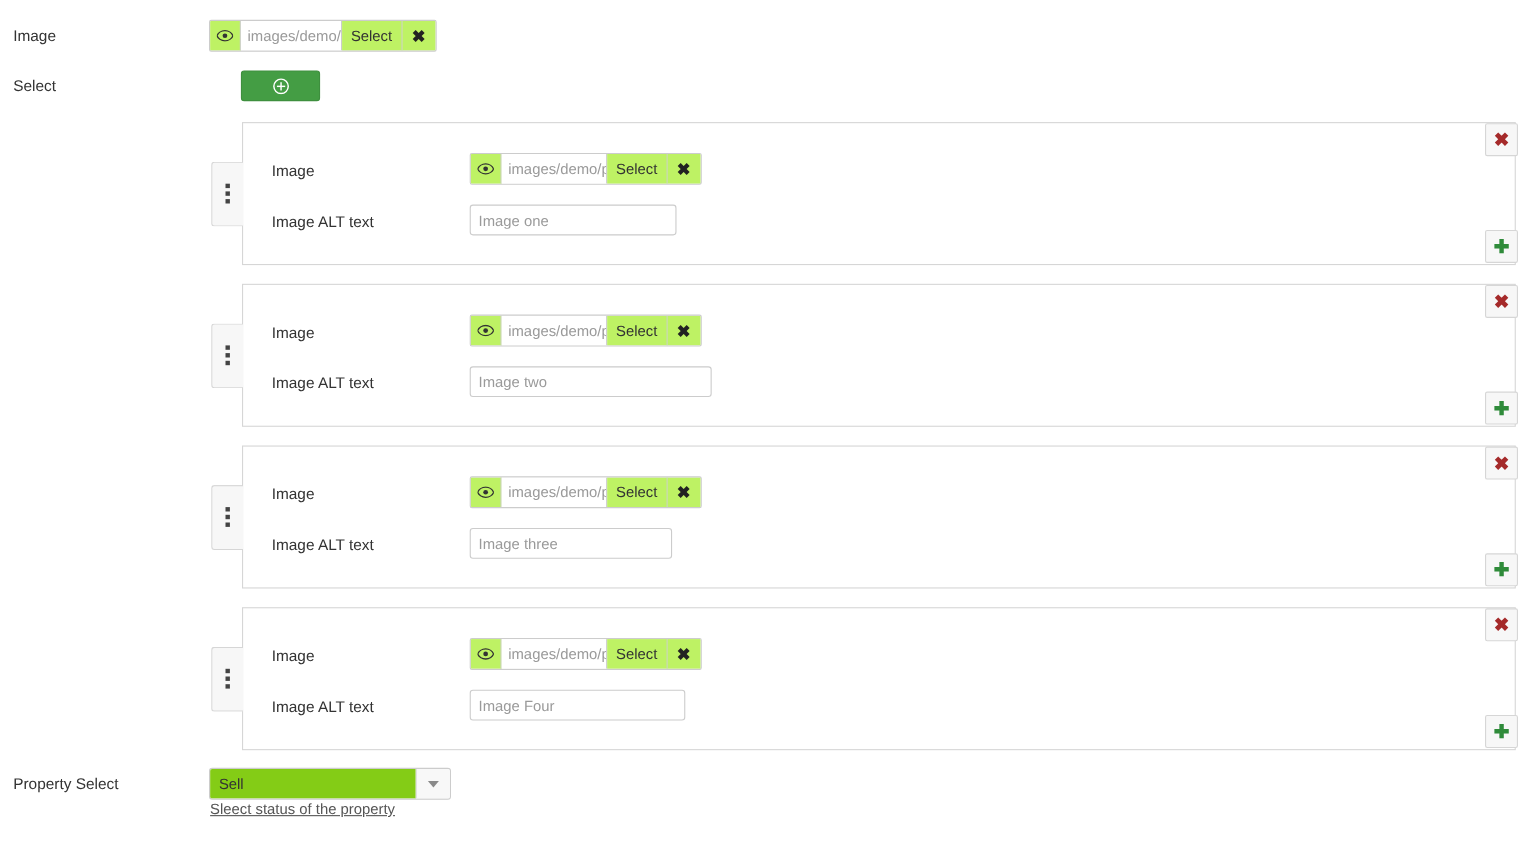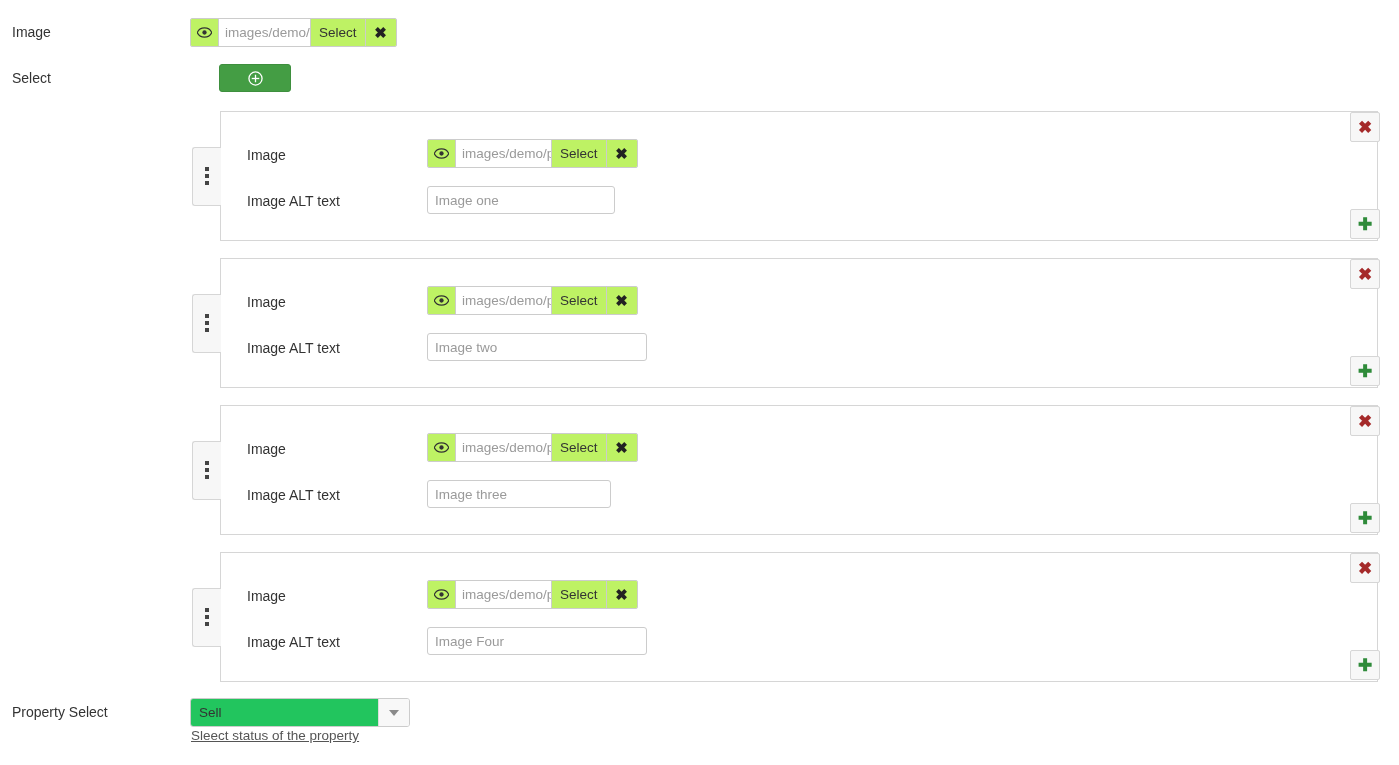--- a/index.html
+++ b/index.html
@@ -183,21 +183,21 @@
     overflow: hidden;
     cursor: pointer;
   }
   .select-value {
     flex: 1;
     display: flex;
     align-items: center;
     padding: 0 8px;
     font-size: 13.5px;
     color: #333333;
-    background: #22c55e;
+    background: #84cc16;
   }
   .select-caret {
     width: 30px;
     border-left: 1px solid #dddddd;
     background: #f8f8f8;
     display: flex;
     align-items: center;
     justify-content: center;
   }
   .caret-tri {
@@ -322,21 +322,21 @@
           <svg width="15" height="11" viewBox="0 0 16 11" aria-hidden="true">
             <path d="M8 0.6C4.2 0.6 1.3 3.3 0.4 5.3c-0.1 0.2-0.1 0.4 0 0.6C1.3 7.8 4.2 10.4 8 10.4s6.7-2.6 7.6-4.5c0.1-0.2 0.1-0.4 0-0.6C14.7 3.3 11.8 0.6 8 0.6z" fill="none" stroke="#333" stroke-width="1.3"></path>
             <circle cx="8" cy="5.5" r="2.3" fill="#333"></circle>
           </svg>
         </div>
         <div class="ig-path" style="width:96px;">images/demo/property-4.jpg</div>
         <div class="ig-btn">Select</div>
         <div class="ig-btn ig-x last">✖</div>
       </div>
       <div class="panel-label" style="top:81px;">Image ALT text</div>
-      <input class="text-input" type="text" style="position: absolute; left: 206px; top: 74px; width: 220px;" placeholder="Image Four">
+      <input class="text-input" type="text" style="position: absolute; left: 206px; top: 74px; width: 196px;" placeholder="Image Four">
     </div>
     <div class="drag-handle" style="left: 192px; top: 587.5px;">
       <span></span>
       <span></span>
       <span></span>
     </div>
     <div class="tab-btn remove" style="left: 1350px; top: 553px;">✖</div>
     <div class="tab-btn add" style="left: 1350px; top: 650px;">✚</div>
   </div>
 

